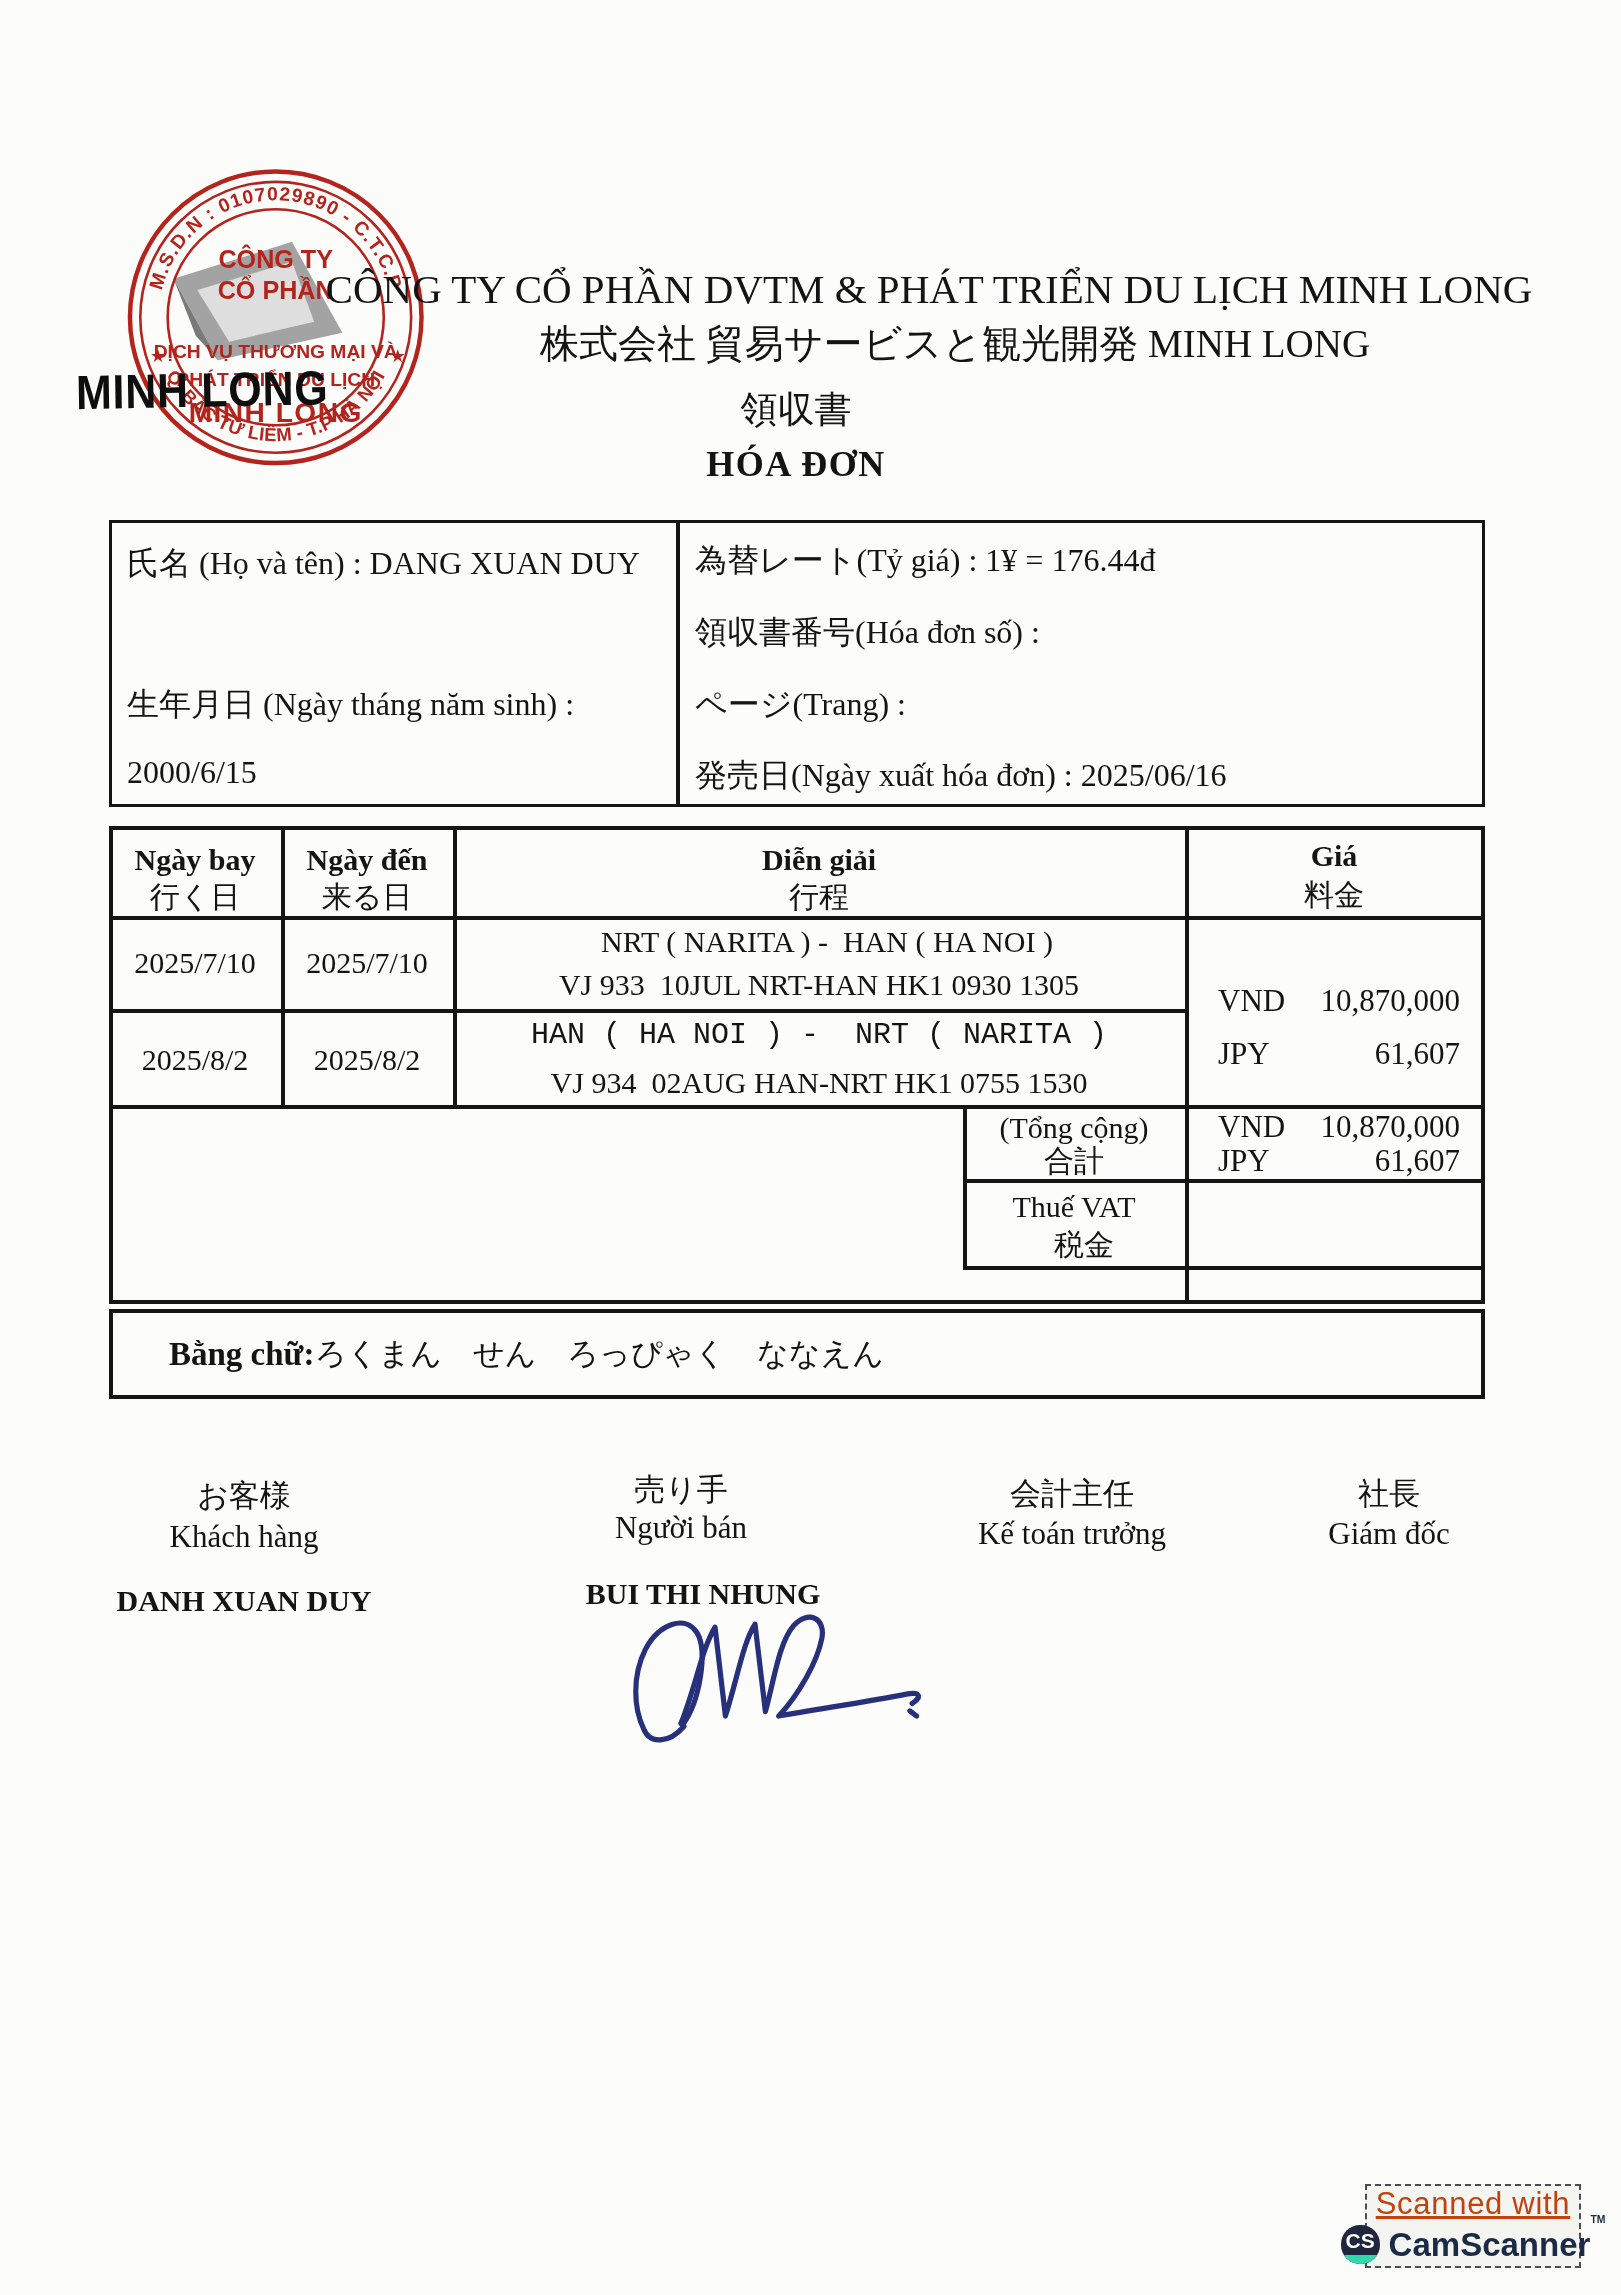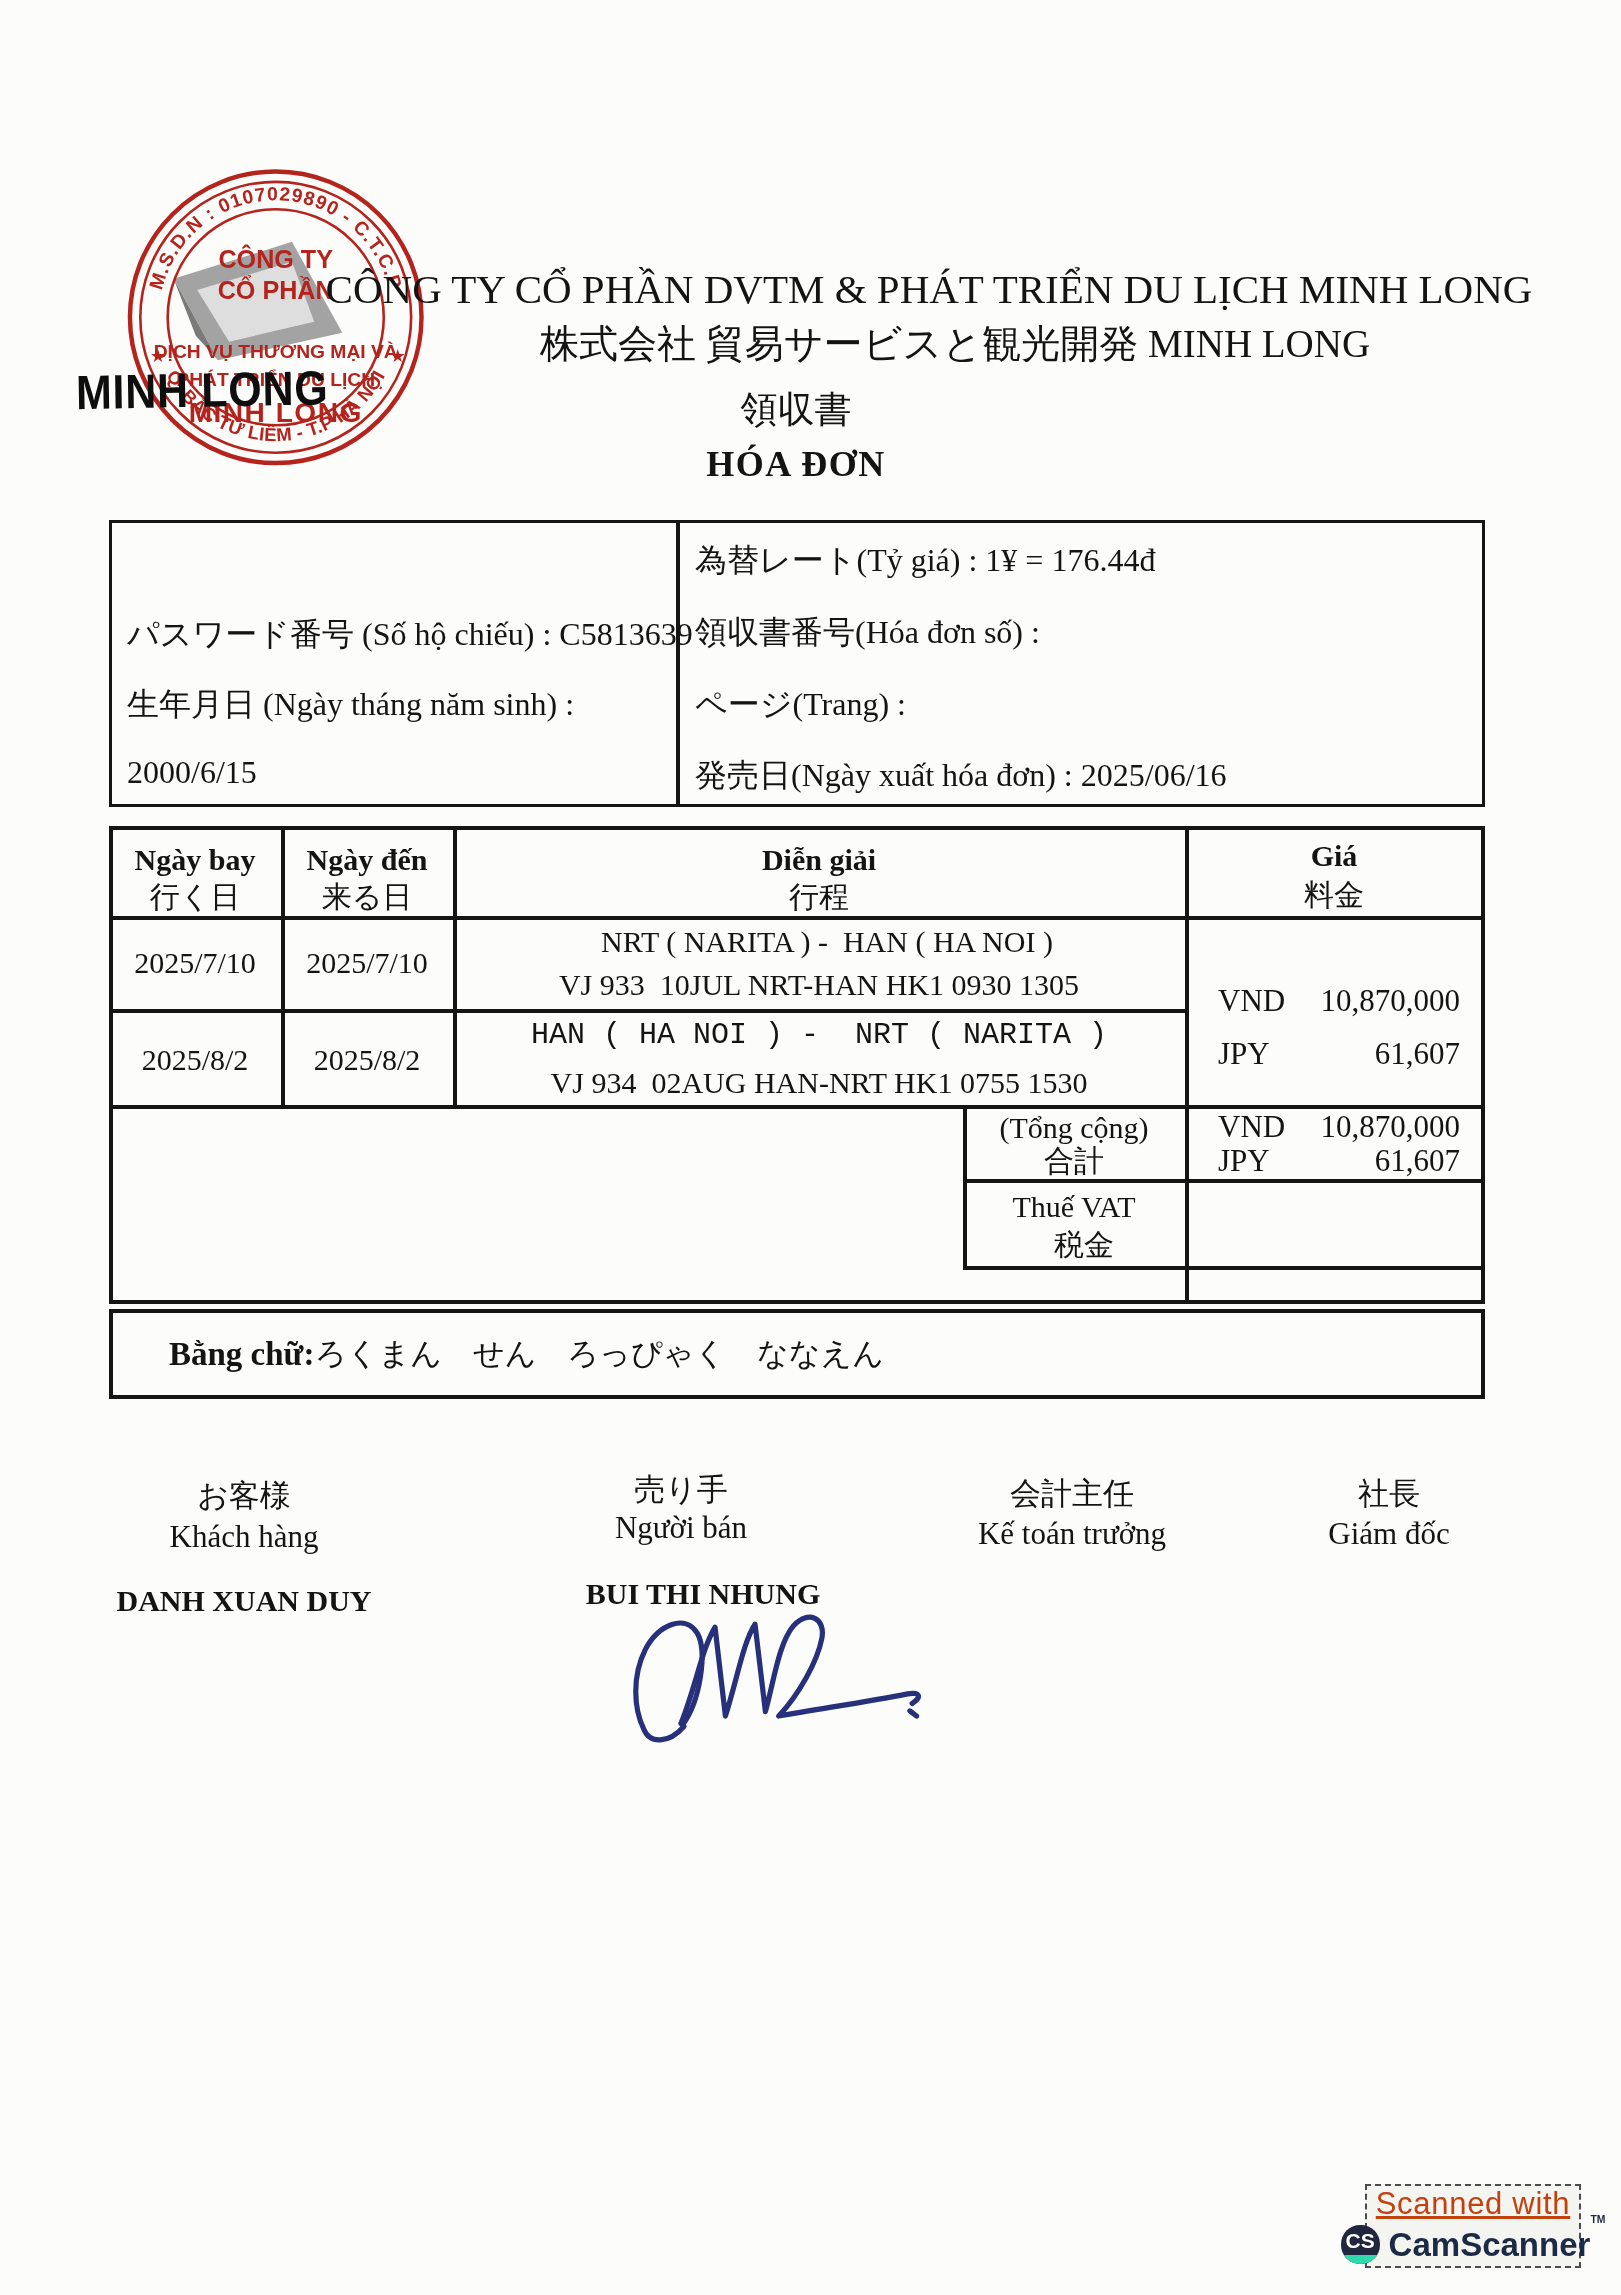--- a/index.html
+++ b/index.html
@@ -77,21 +77,21 @@
   <div class="stamp-overlay">MINH LONG</div>
 
   <div class="t" style="left:929px;top:289px;font-size:41px;z-index:7;">CÔNG TY CỔ PHẦN DVTM &amp; PHÁT TRIỂN DU LỊCH MINH LONG</div>
   <div class="t jp" style="left:955px;top:344px;font-size:39px;z-index:7;">株式会社 貿易サービスと観光開発 MINH LONG</div>
   <div class="t jp" style="left:796px;top:410px;font-size:37px;z-index:7;">領収書</div>
   <div class="t b" style="left:796px;top:464px;font-size:36px;letter-spacing:1.5px;z-index:7;">HÓA ĐƠN</div>
 
   <div class="box" style="left:109px;top:520px;width:1376px;height:287px;"></div>
   <div class="line" style="left:676px;top:520px;width:3.7px;height:287px;"></div>
 
-  <div class="tl sz43 jp" style="left:127px;top:635px;"><span>パスワード番号 (Số hộ chiếu) : </span><span>C5813639</span></div>
+  <div class="tl sz43 jp" style="left:127px;top:564px;"><span>氏名 (Họ và tên) : </span><span>DANG XUAN DUY</span></div>
   <div class="tl sz43 jp" style="left:127px;top:705px;">生年月日 (Ngày tháng năm sinh) :</div>
   <div class="tl sz43" style="left:127px;top:772px;">2000/6/15</div>
 
   <div class="tl sz43 jp" style="left:695px;top:561px;"><span>為替レート(Tỷ giá) : </span><span>1¥ = 176.44đ</span></div>
   <div class="tl sz43 jp" style="left:695px;top:633px;">領収書番号(Hóa đơn số) :</div>
   <div class="tl sz43 jp" style="left:695px;top:705px;">ページ(Trang) :</div>
   <div class="tl sz43 jp" style="left:695px;top:776px;"><span>発売日(Ngày xuất hóa đơn) : </span><span>2025/06/16</span></div>
 
   <div class="box" style="left:109px;top:826px;width:1376px;height:478px;border-width:4.4px;"></div>
 

